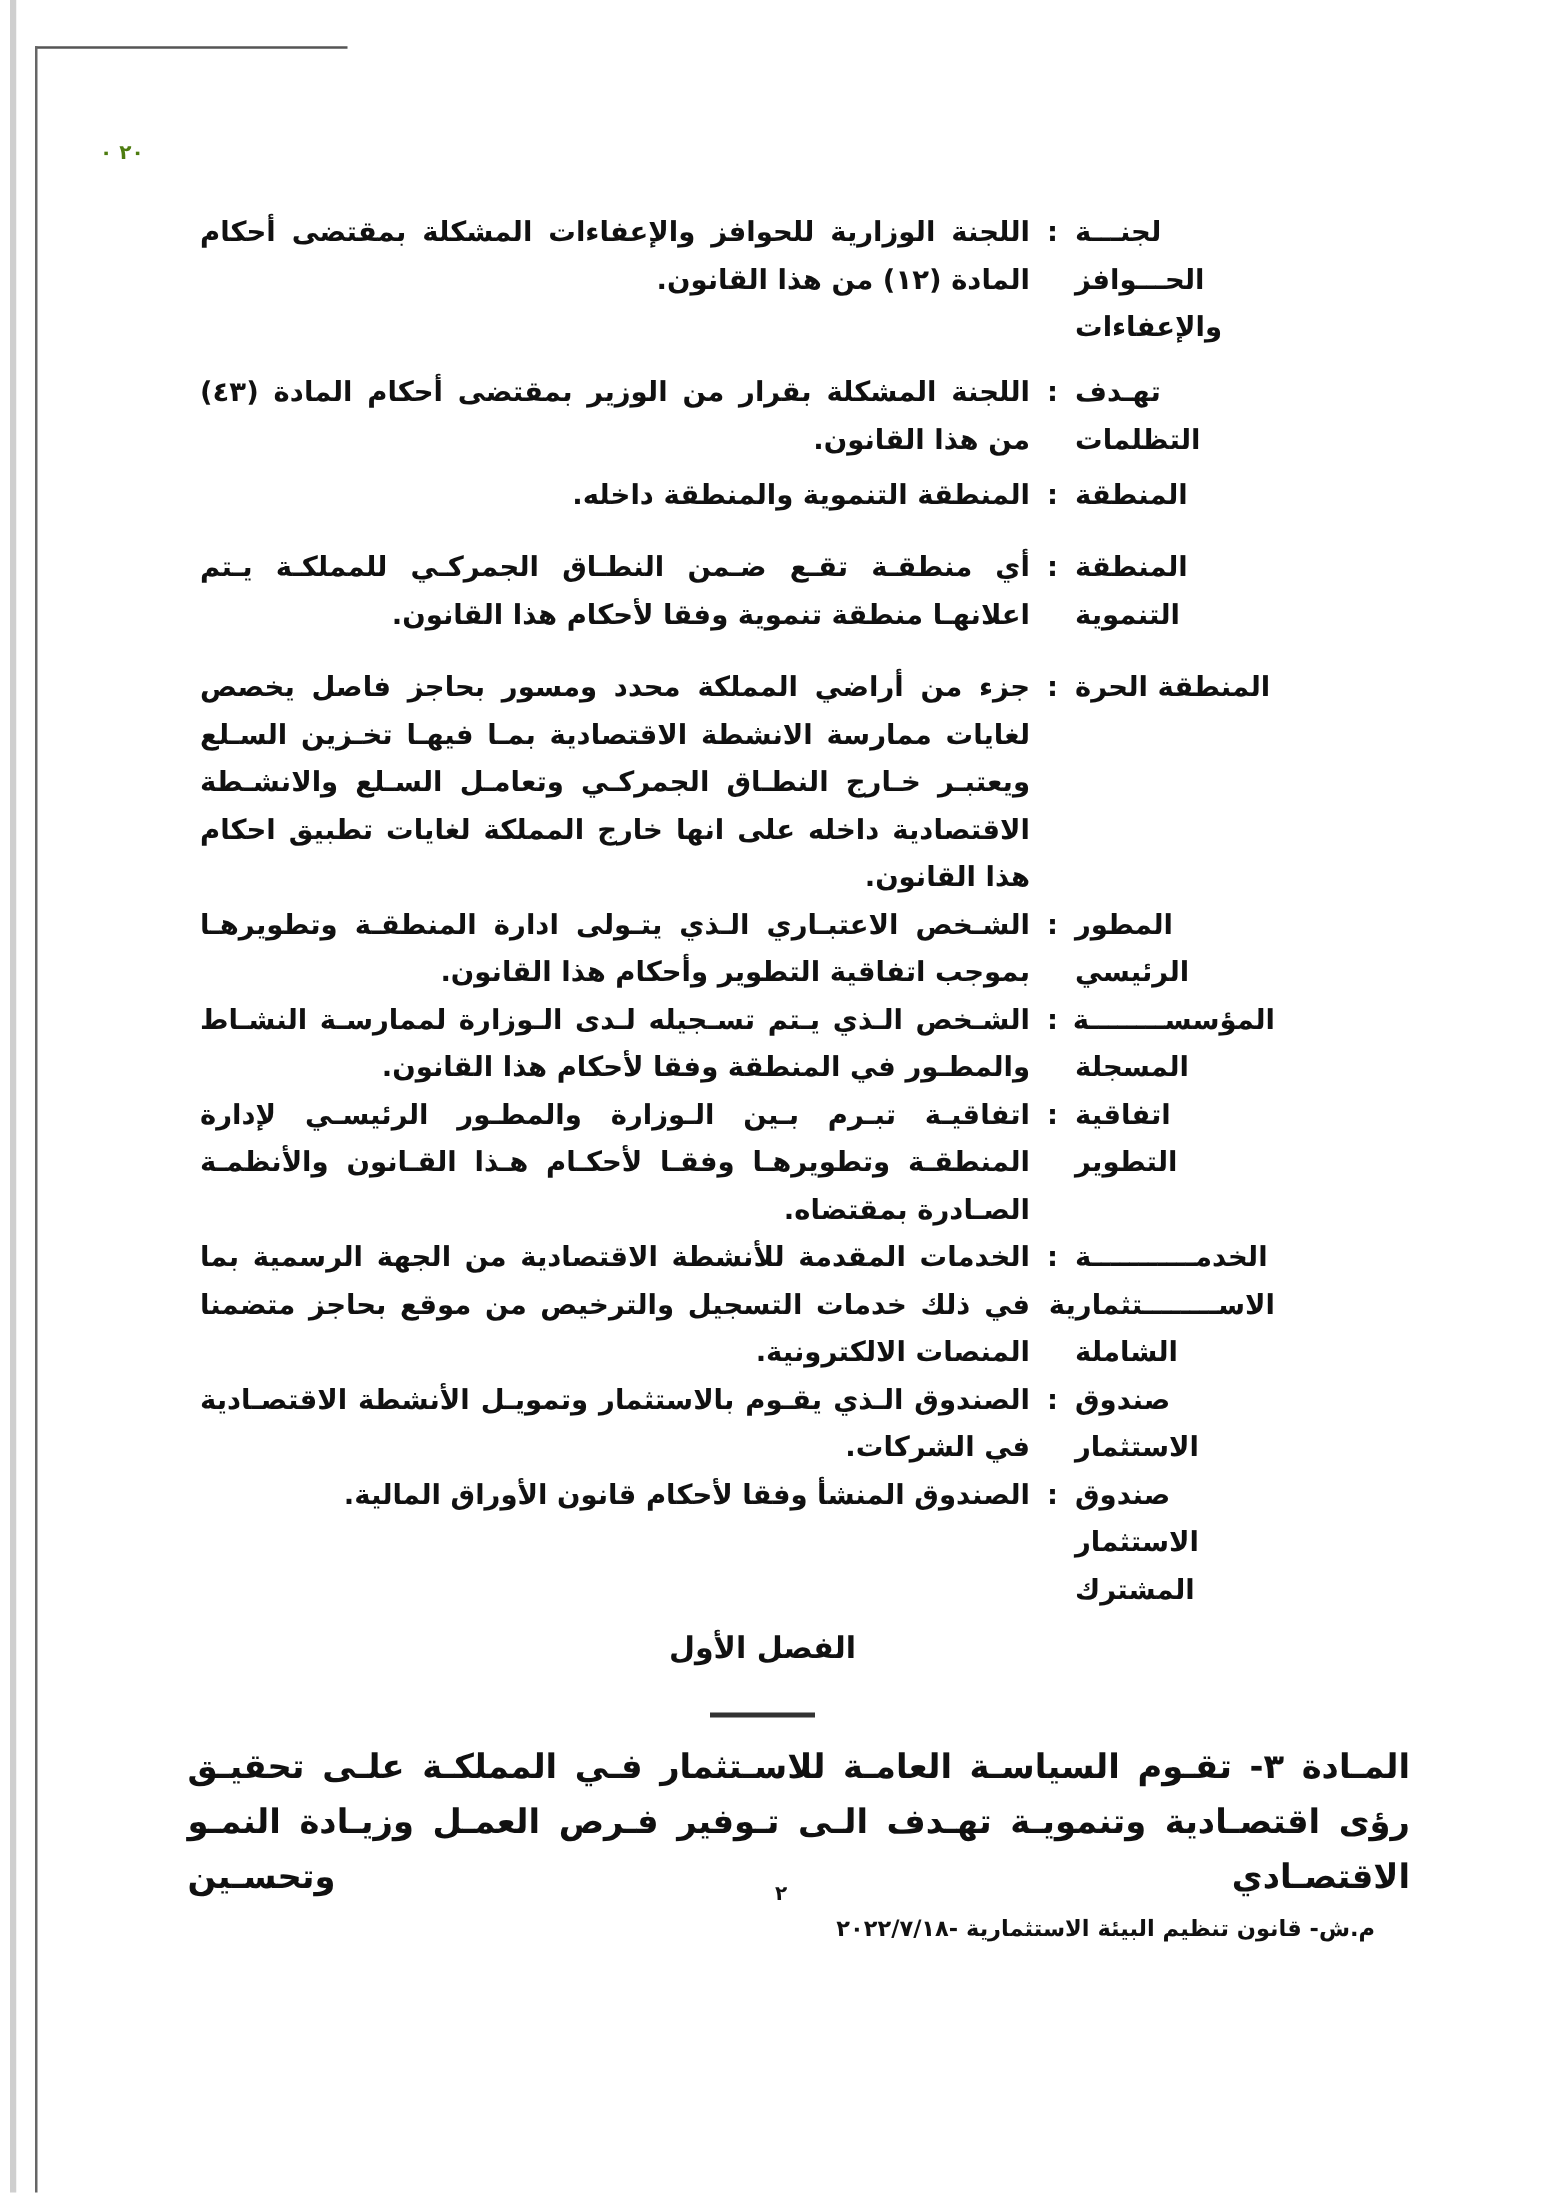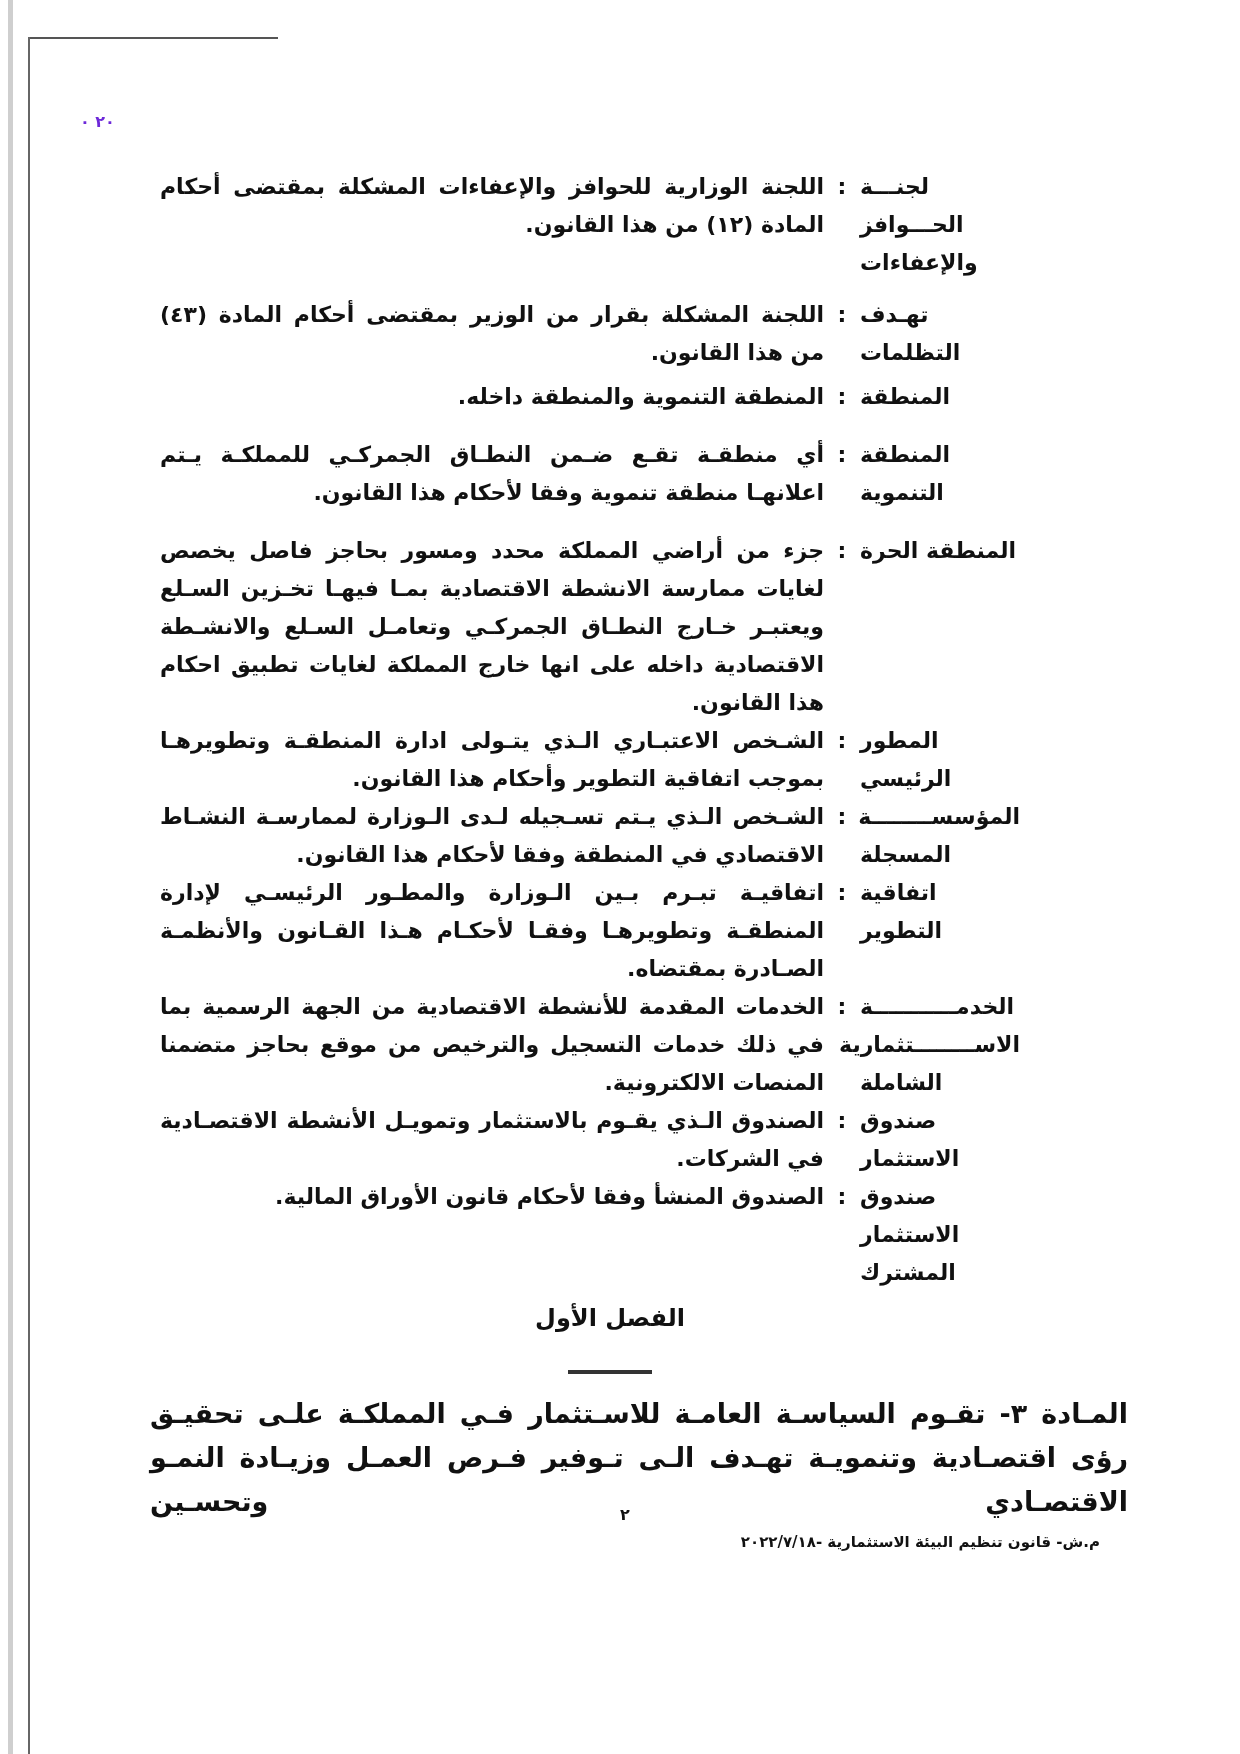--- a/index.html
+++ b/index.html
@@ -40,21 +40,21 @@
       border-left: 2px solid #666;
     }
     .stray-marks {
       position: absolute;
       left: 80px;
       top: 112px;
       font-size: 16px;
       font-weight: bold;
       direction: rtl;
       letter-spacing: 40px;
-      color: #6d28d9;
+      color: #4d7c0f;
     }
     .page {
       position: absolute;
       left: 160px;
       top: 168px;
       width: 860px;
       direction: rtl;
     }
     .def-row {
       display: flex;
@@ -122,21 +122,21 @@
       position: absolute;
       left: 620px;
       top: 1505px;
       font-size: 16px;
       font-weight: bold;
     }
     .footer-ref {
       position: absolute;
       right: 140px;
       top: 1533px;
-      font-size: 15px;
+      font-size: 18px;
       font-weight: bold;
       direction: rtl;
     }
   </style>
 </head>
 <body>
 
 <div class="scan-edge"></div>
 <div class="corner-frame-top"></div>
 <div class="corner-frame-left"></div>
@@ -169,21 +169,21 @@
     <div class="def-text">جزء من أراضي المملكة محدد ومسور بحاجز فاصل يخصص لغايات ممارسة الانشطة الاقتصادية بمـا فيهـا تخـزين السـلع ويعتبـر خـارج النطـاق الجمركـي وتعامـل السـلع والانشـطة الاقتصادية داخله على انها خارج المملكة لغايات تطبيق احكام هذا القانون.</div>
   </div>
   <div class="def-row">
     <div class="def-term">المطور الرئيسي</div>
     <div class="def-colon">:</div>
     <div class="def-text">الشـخص الاعتبـاري الـذي يتـولى ادارة المنطقـة وتطويرهـا بموجب اتفاقية التطوير وأحكام هذا القانون.</div>
   </div>
   <div class="def-row">
     <div class="def-term">المؤسســــــــة المسجلة</div>
     <div class="def-colon">:</div>
-    <div class="def-text">الشـخص الـذي يـتم تسـجيله لـدى الـوزارة لممارسـة النشـاط الاقتصادي في المنطقة وفقا لأحكام هذا القانون.</div>
+    <div class="def-text">الشـخص الـذي يـتم تسـجيله لـدى الـوزارة لممارسـة النشـاط والمطـور في المنطقة وفقا لأحكام هذا القانون.</div>
   </div>
   <div class="def-row">
     <div class="def-term">اتفاقية التطوير</div>
     <div class="def-colon">:</div>
     <div class="def-text">اتفاقيـة تبـرم بـين الـوزارة والمطـور الرئيسـي لإدارة المنطقـة وتطويرهـا وفقـا لأحكـام هـذا القـانون والأنظمـة الصـادرة بمقتضاه.</div>
   </div>
   <div class="def-row">
     <div class="def-term">الخدمـــــــــــة الاســــــــتثمارية الشاملة</div>
     <div class="def-colon">:</div>
     <div class="def-text">الخدمات المقدمة للأنشطة الاقتصادية من الجهة الرسمية بما في ذلك خدمات التسجيل والترخيص من موقع بحاجز متضمنا المنصات الالكترونية.</div>

